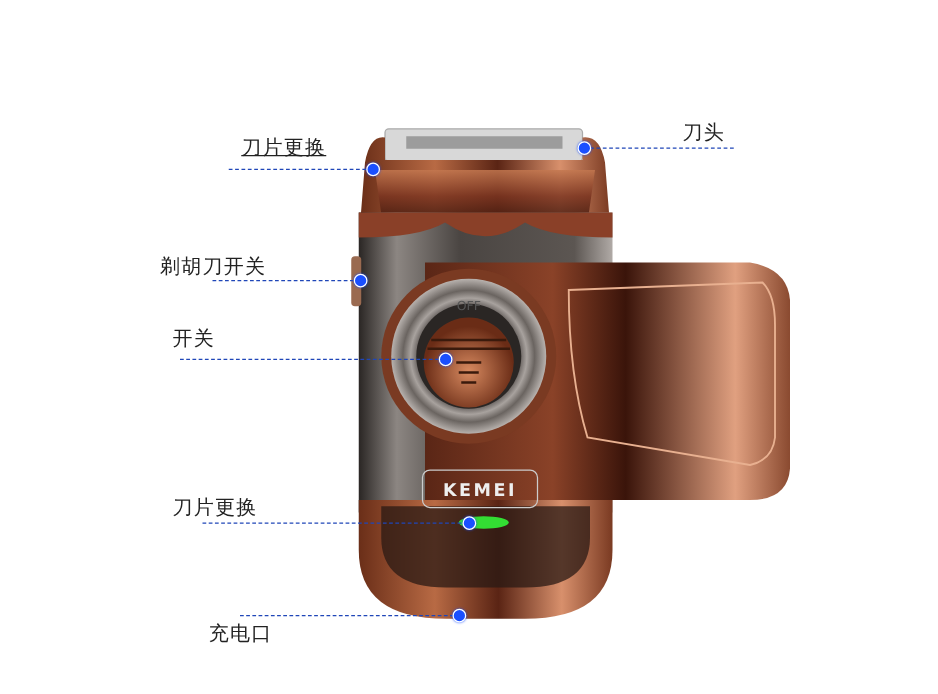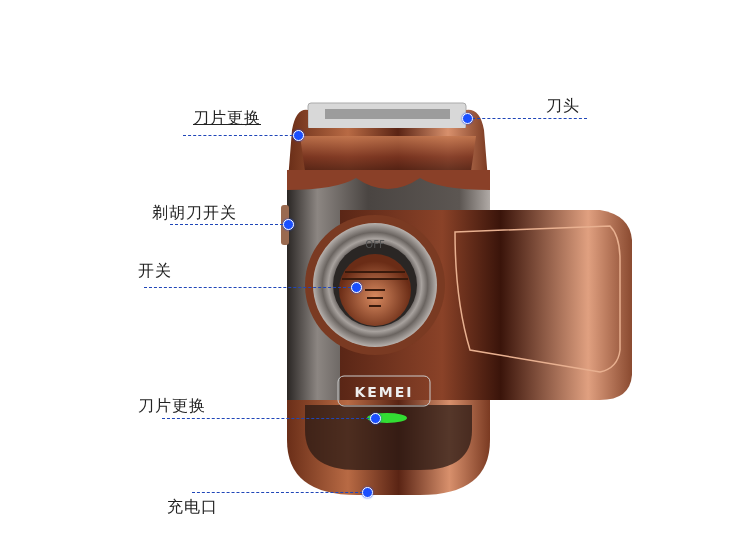--- a/index.html
+++ b/index.html
@@ -89,21 +89,21 @@
 </svg>
 
 <div class="label" style="left:193px;top:108px;text-decoration:underline;">刀片更换</div>
 <div class="line" style="left:183px;top:135px;width:115px;"></div>
 <div class="dot" style="left:293px;top:130px;"></div>
 
 <div class="label" style="left:546px;top:96px;text-align:center;">刀头</div>
 <div class="line" style="left:467px;top:118px;width:120px;"></div>
 <div class="dot" style="left:462px;top:113px;"></div>
 
-<div class="label" style="left:152px;top:203px;">剃胡刀开关</div>
+<div class="label" style="left:128px;top:203px;">剃胡刀开关</div>
 <div class="line" style="left:170px;top:224px;width:118px;"></div>
 <div class="dot" style="left:283px;top:219px;"></div>
 
 <div class="label" style="left:138px;top:261px;">开关</div>
 <div class="line" style="left:144px;top:287px;width:212px;"></div>
 <div class="dot" style="left:351px;top:282px;"></div>
 
 <div class="label" style="left:138px;top:396px;">刀片更换</div>
 <div class="line" style="left:162px;top:418px;width:212px;"></div>
 <div class="dot" style="left:370px;top:413px;"></div>

